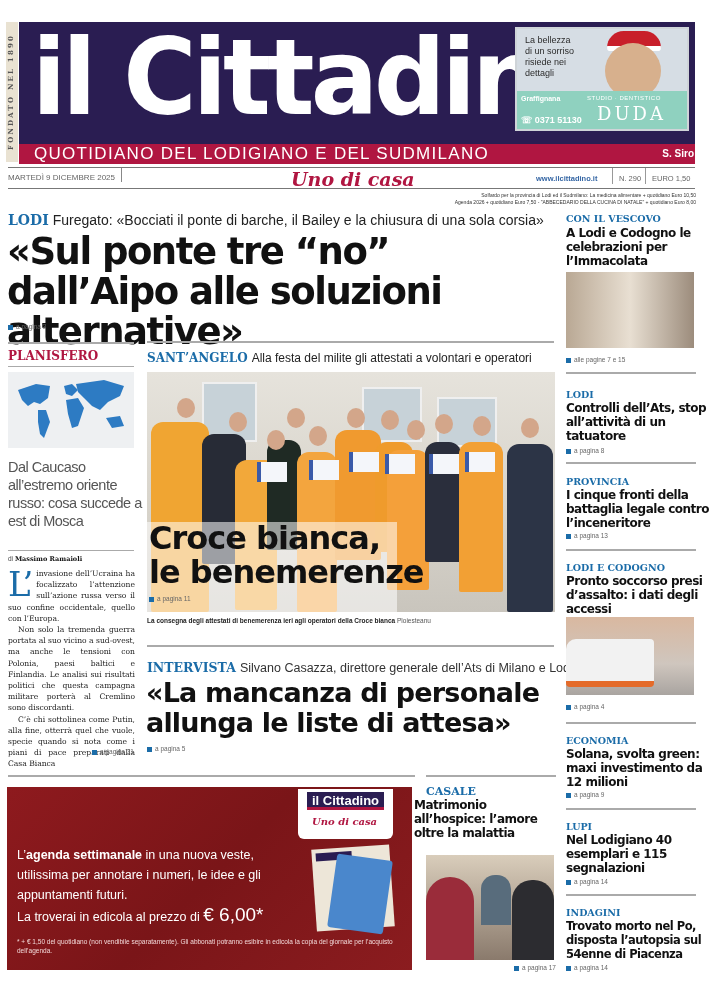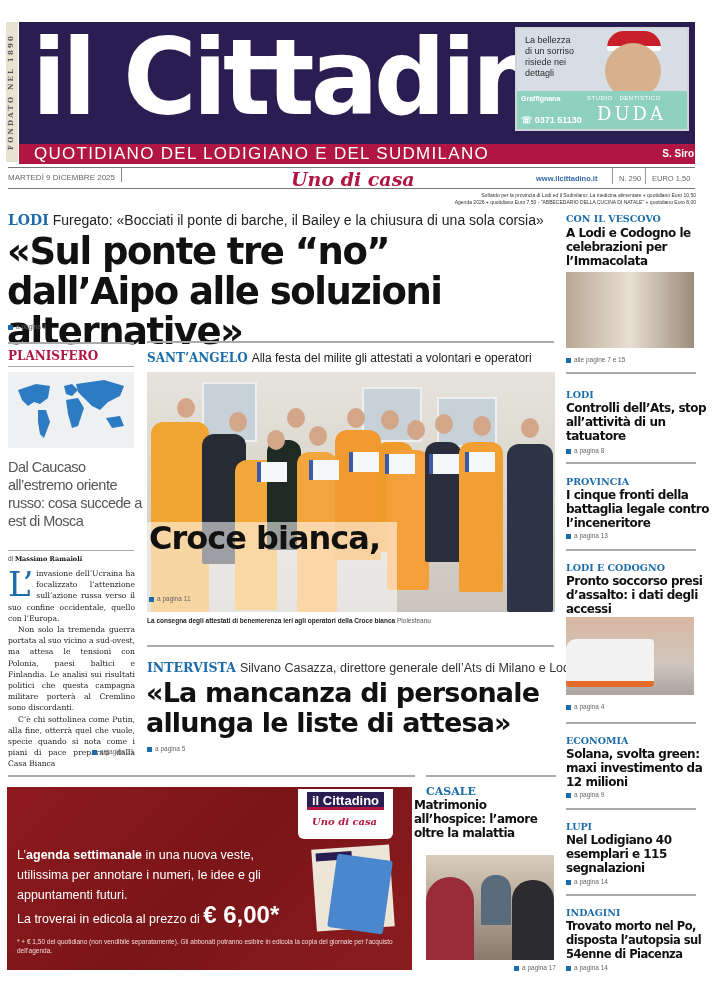--- a/index.html
+++ b/index.html
@@ -76,21 +76,21 @@
   #int-pg{left:147px;top:745px}
   #ctr-rule3{left:8px;top:775px;width:407px}
   
   #promo{left:7px;top:787px;width:405px;height:183px;background:linear-gradient(135deg,#8e1a1e 0%,#7a1518 50%,#8b1c1f 100%)}
   #promo-title{left:10px;top:6px;font-size:33px;color:#fff;font-weight:bold;letter-spacing:1px}
   #promo-logo{left:291px;top:2px;width:95px;height:50px;background:#fff;border-radius:0 0 6px 6px}
   #promo-logo .lg{left:9px;top:3px;width:77px;height:18px;background:#2a1d52;color:#fff;font-weight:bold;font-size:13px;text-align:center;line-height:18px;border-bottom:3px solid #b01641}
   #promo-logo .udc{left:14px;top:27px;font-family:"DejaVu Serif",serif;font-style:italic;font-weight:bold;font-size:10px;color:#b01641}
   #promo-body{left:10px;top:58px;width:290px;font-size:12.5px;line-height:20px;color:#fff}
   #promo-body b{font-weight:bold}
-  #promo-price{font-size:24px;font-weight:bold}
+  #promo-price{font-size:19px;font-weight:normal}
   #promo-note{left:10px;top:150px;width:390px;font-size:6.5px;line-height:9px;color:#f2d8d8}
   #promo-book{left:307px;top:60px;width:82px;height:84px}
   #promo-book .paper{left:0;top:0;width:78px;height:82px;background:#ede6d8;transform:rotate(-4deg)}
   #promo-book .paper .mh{left:4px;top:4px;width:36px;height:8px;background:#2a1d52}
   #promo-book .book{left:18px;top:10px;width:56px;height:74px;background:#4a87cc;border-radius:3px;transform:rotate(8deg)}
   
   #cas-rule{left:426px;top:775px;width:130px}
   #cas-kick{left:426px;top:785px;font-size:11px}
   #cas-hl{left:414px;top:798px;font-size:12px;line-height:14px;width:135px}
   #cas-photo{left:426px;top:855px;width:128px;height:105px;background:linear-gradient(180deg,#d9cdbb,#8a7a6c)}
@@ -157,21 +157,21 @@
     <path d="M58 28 L70 26 L76 36 L70 54 L64 56 L60 42 Z" fill="#2d7bc3"></path>
     <path d="M68 12 L96 8 L116 14 L112 24 L100 30 L92 38 L84 34 L76 26 L70 20 Z" fill="#2d7bc3"></path>
     <path d="M98 46 L112 44 L116 54 L104 56 Z" fill="#2d7bc3"></path>
   </svg>
 </div>
 <div id="plan-txt" class="abs">Dal Caucaso all’estremo oriente russo: cosa succede a est di Mosca</div>
 <div id="lcol-rule3" class="abs rule"></div>
 <div id="byline" class="abs"><span>di</span> <b>Massimo Ramaioli</b></div>
 <div id="bodytxt" class="abs">
   <p class="first"><span class="dropcap">L’</span><span>invasione dell’Ucraina ha focalizzato l’attenzione sull’azione russa verso il suo confine occidentale, quello con l’Europa.</span></p>
-  <p>Non solo la tremenda guerra portata al suo vicino a sud-ovest, ma attesa le tensioni con Polonia, paesi baltici e Finlandia. Le analisi sui risultati politici che questa campagna militare porterà al Cremlino sono discordanti.</p>
+  <p>Non solo la tremenda guerra portata al suo vicino a sud-ovest, ma anche le tensioni con Polonia, paesi baltici e Finlandia. Le analisi sui risultati politici che questa campagna militare porterà al Cremlino sono discordanti.</p>
   <p>C’è chi sottolinea come Putin, alla fine, otterrà quel che vuole, specie quando si nota come i piani di pace preparati dalla Casa Bianca</p>
 </div>
 <div id="body-pg" class="abs pg">a pagina 31</div>
 
 <div id="ctr-rule1" class="abs rule"></div>
 <div id="sa-kick" class="abs"><b>SANT’ANGELO</b><span>Alla festa del milite gli attestati a volontari e operatori</span></div>
 <div id="photo" class="abs">
   <div class="win" style="left:55px;top:10px;width:55px;height:60px"></div>
   <div class="win" style="left:215px;top:15px;width:60px;height:55px"></div>
   <div class="win" style="left:290px;top:25px;width:60px;height:50px"></div>
@@ -200,20 +200,21 @@
   <div class="cert" style="left:110px;top:90px"></div>
   <div class="cert" style="left:162px;top:88px"></div>
   <div class="cert" style="left:202px;top:80px"></div>
   <div class="cert" style="left:238px;top:82px"></div>
   <div class="cert" style="left:282px;top:82px"></div>
   <div class="cert" style="left:318px;top:80px"></div>
   <div class="overlay"></div>
 </div>
 <div id="croce-hl" class="abs hl">
   <div>Croce bianca,</div>
+  <div>le benemerenze</div>
 </div>
 <div id="croce-pg" class="abs pg">a pagina 11</div>
 <div id="caption" class="abs"><span style="font-weight:bold;color:#222">La consegna degli attestati di benemerenza ieri agli operatori della Croce bianca</span> <span>Ploiesteanu</span></div>
 
 <div id="ctr-rule2" class="abs rule"></div>
 <div id="int-kick" class="abs"><b>INTERVISTA</b><span>Silvano Casazza, direttore generale dell’Ats di Milano e Lodi</span></div>
 <div id="int-hl" class="abs hl">«La mancanza di personale allunga le liste di attesa»</div>
 <div id="int-pg" class="abs pg">a pagina 5</div>
 <div id="ctr-rule3" class="abs rule"></div>
 

